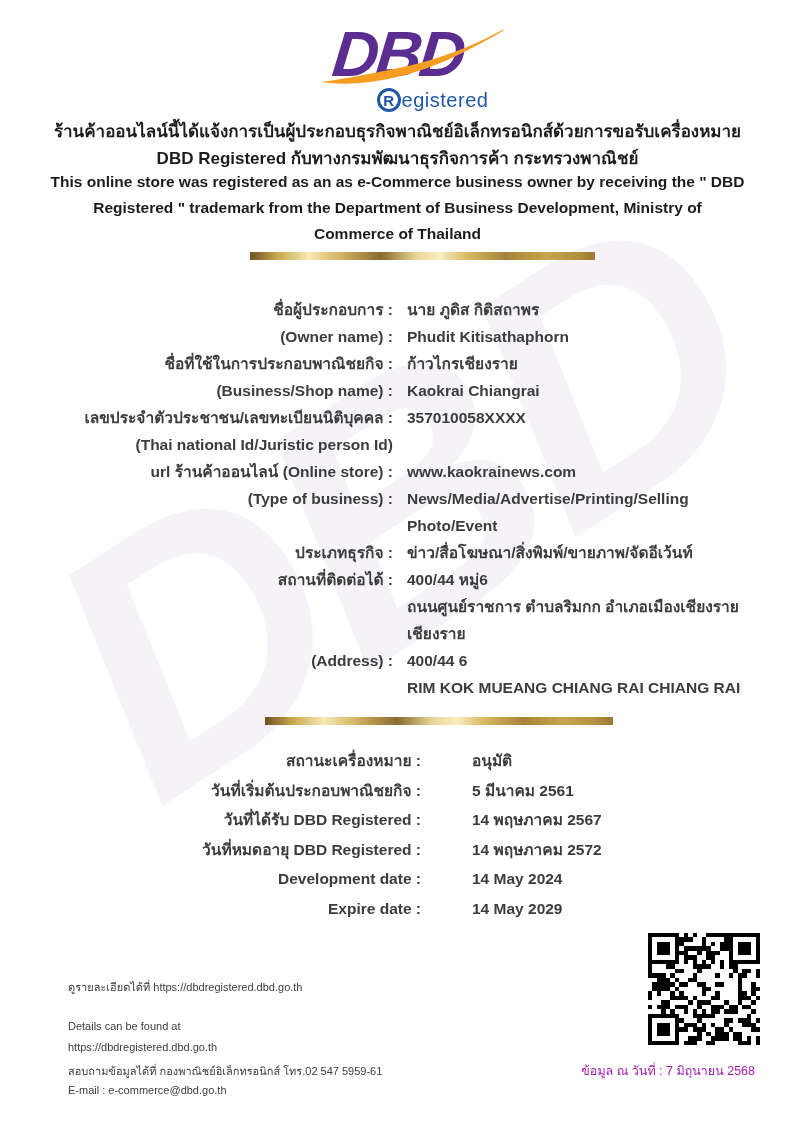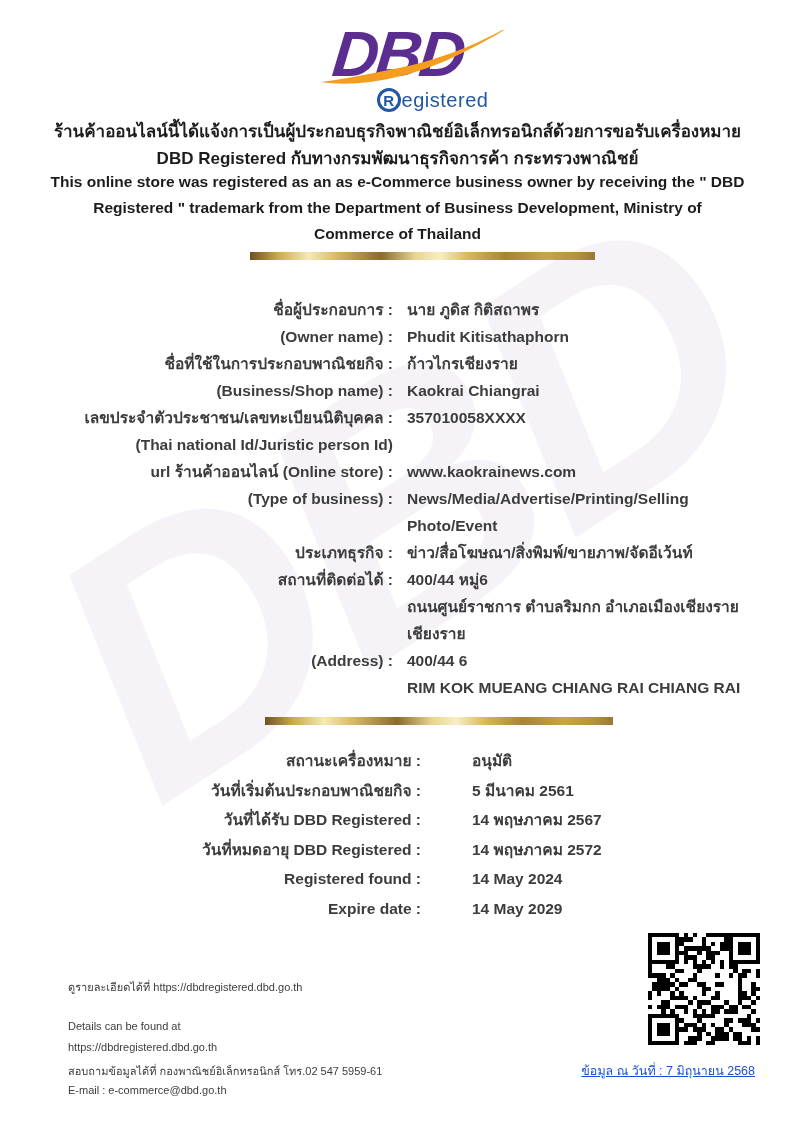--- a/index.html
+++ b/index.html
@@ -63,21 +63,21 @@
   .status-block .kv-row { min-height:29.5px; line-height:29.5px;gap:24px; }
   .status-block .kv-label { width:366px; }
   .status-block .kv-value { margin-left:27px; }
   
   .footer-line { position:absolute; left:68px; font-size:11px; color:#3d3d3d; }
   .f1 { top:978px; }
   .f2 { top:1020px; }
   .f3 { top:1041px; }
   .f4 { top:1062px; }
   .f5 { top:1084px; }
-  .data-date { position:absolute; right:40px; top:1061px; font-size:12.5px; color:#1d4ed8; text-align:right;text-decoration:underline; }
+  .data-date { position:absolute; right:40px; top:1061px; font-size:12.5px; color:#a21caf; text-align:right; }
   
   .qr-box { position:absolute; left:648px; top:933px; width:112px; height:112px; background:#fff; }
   .qr-box svg { width:100%; height:100%; display:block; }
 </style>
 </head>
 <body>
 
 <div class="page">
 
   <div class="watermark">DBD</div>
@@ -173,21 +173,21 @@
       </div>
       <div class="kv-row">
         <span class="kv-label">วันที่ได้รับ DBD Registered :</span>
         <span class="kv-value">14 พฤษภาคม 2567</span>
       </div>
       <div class="kv-row">
         <span class="kv-label">วันที่หมดอายุ DBD Registered :</span>
         <span class="kv-value">14 พฤษภาคม 2572</span>
       </div>
       <div class="kv-row">
-        <span class="kv-label">Registered found :</span>
+        <span class="kv-label">Development date :</span>
         <span class="kv-value">14 May 2024</span>
       </div>
       <div class="kv-row">
         <span class="kv-label">Expire date :</span>
         <span class="kv-value">14 May 2029</span>
       </div>
     </div>
 
     <div class="qr-box">
       <svg id="qr-svg" viewBox="0 0 25 25" shape-rendering="crispEdges" aria-hidden="true">

